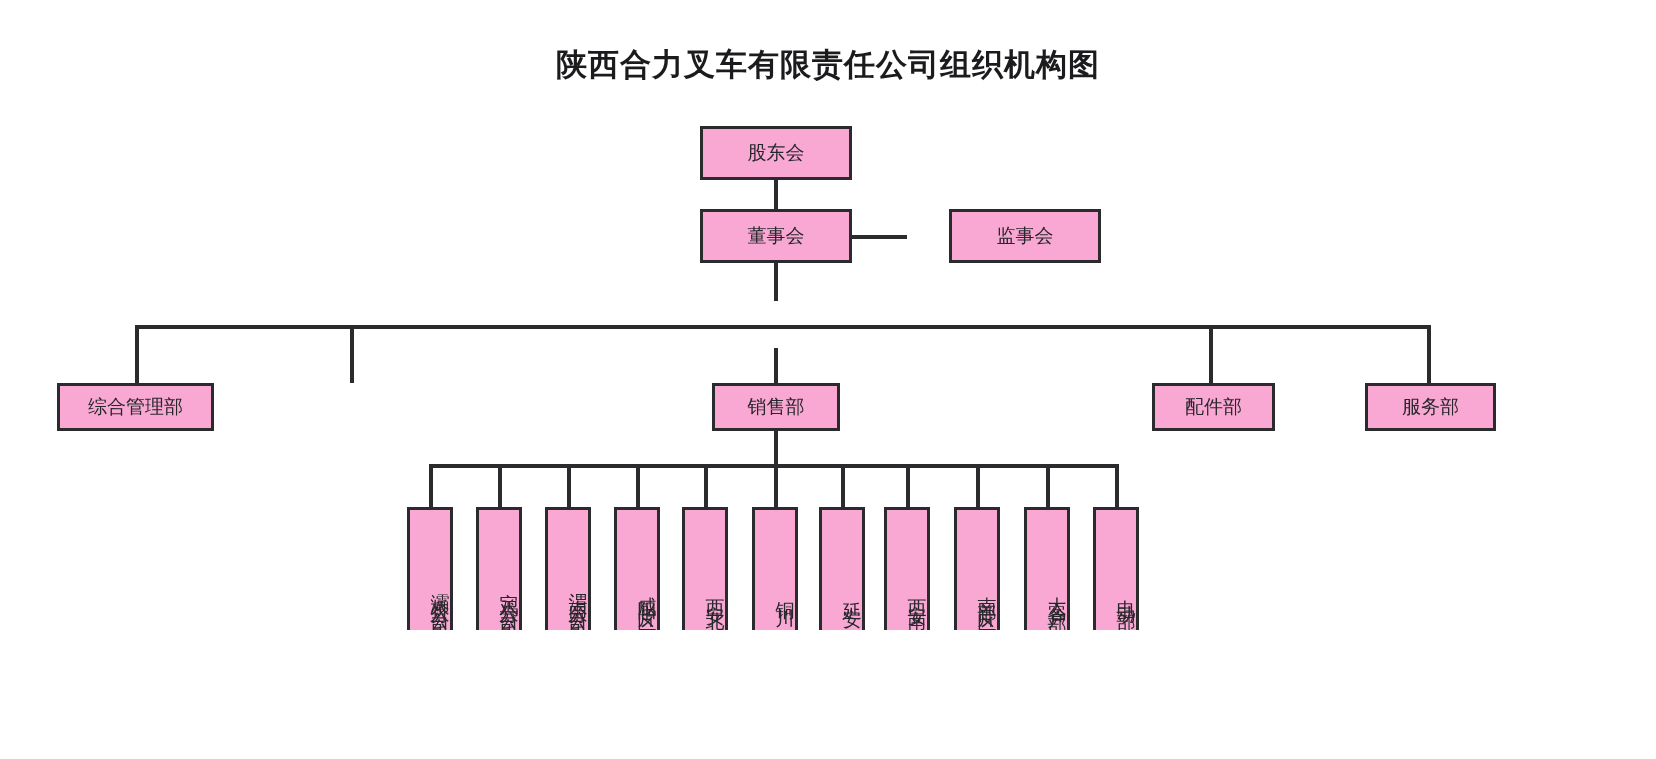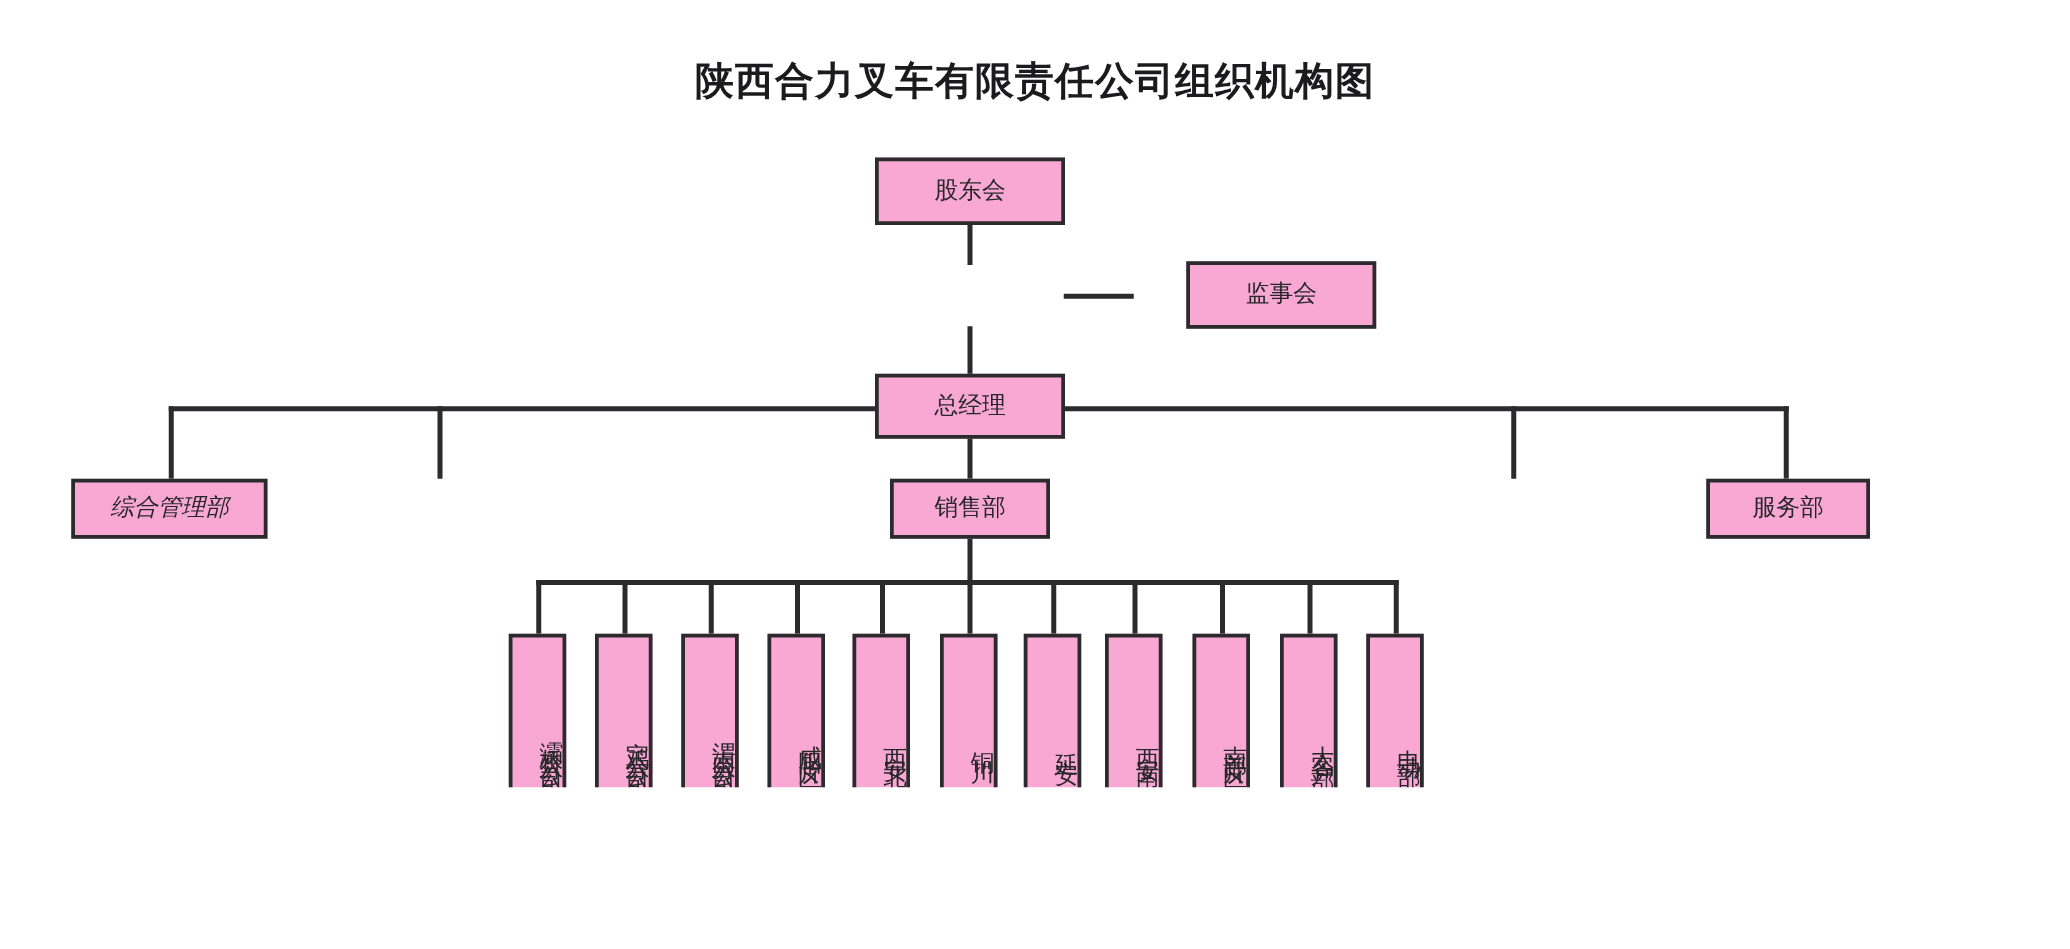--- a/index.html
+++ b/index.html
@@ -99,30 +99,31 @@
   <div class="ln v" style="left:704px;  top:464px; height:43px;"></div>
   <div class="ln v" style="left:774px;  top:464px; height:43px;"></div>
   <div class="ln v" style="left:841px;  top:464px; height:43px;"></div>
   <div class="ln v" style="left:906px;  top:464px; height:43px;"></div>
   <div class="ln v" style="left:976px;  top:464px; height:43px;"></div>
   <div class="ln v" style="left:1046px; top:464px; height:43px;"></div>
   <div class="ln v" style="left:1115px; top:464px; height:43px;"></div>
 
   <div class="node" style="left:700px; top:126px; width:152px; height:54px;">股东会</div>
 
+  <div class="node" style="left:700px; top:209px; width:152px; height:54px;">董事会</div>
 
   <div class="node" style="left:949px; top:209px; width:152px; height:54px;">监事会</div>
 
-  <div class="node" style="left:700px; top:299px; width:152px; height:52px;">总经理</div>
 
-  <div class="node" style="left:57px; top:383px; width:157px; height:48px;font-style:italic;">综合管理部</div>
+  <div class="node" style="left:57px; top:383px; width:157px; height:48px;">综合管理部</div>
 
 
   <div class="node" style="left:712px; top:383px; width:128px; height:48px;">销售部</div>
 
+  <div class="node" style="left:1152px; top:383px; width:123px; height:48px;">配件部</div>
 
   <div class="node" style="left:1365px; top:383px; width:131px; height:48px;text-align:center;">服务部</div>
 
   <div class="node vert" style="left:407px; top:507px; width:46px; height:166px;">灞桥分公司</div>
 
   <div class="node vert" style="left:476px; top:507px; width:46px; height:166px;">宝鸡分公司</div>
 
   <div class="node vert" style="left:545px; top:507px; width:46px; height:166px;">渭南分公司</div>
 
   <div class="node vert" style="left:614px; top:507px; width:46px; height:166px;">咸阳片区</div>

